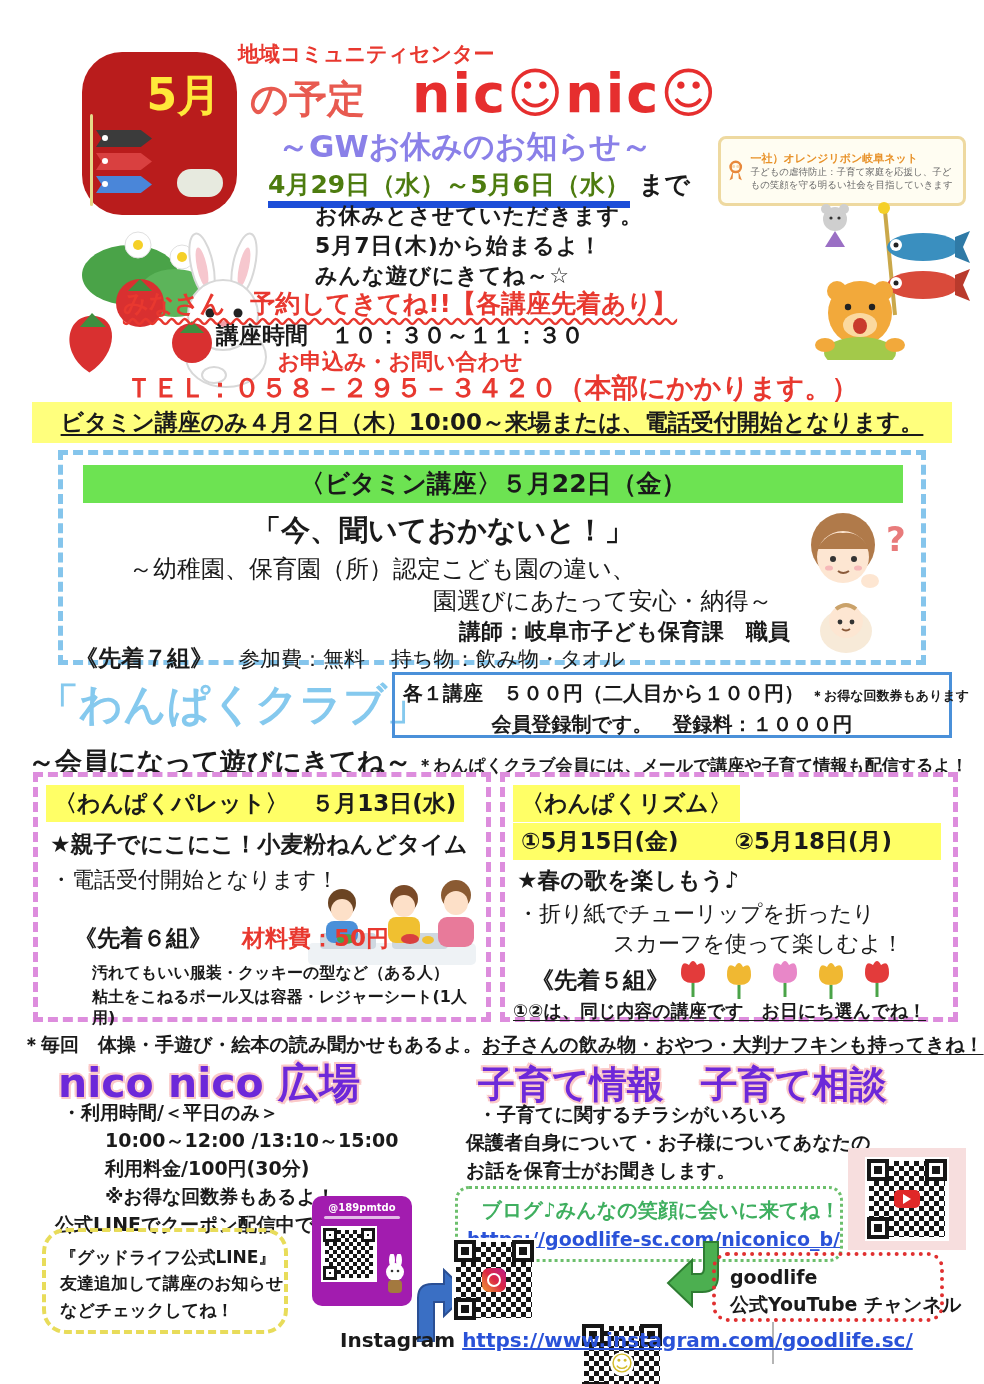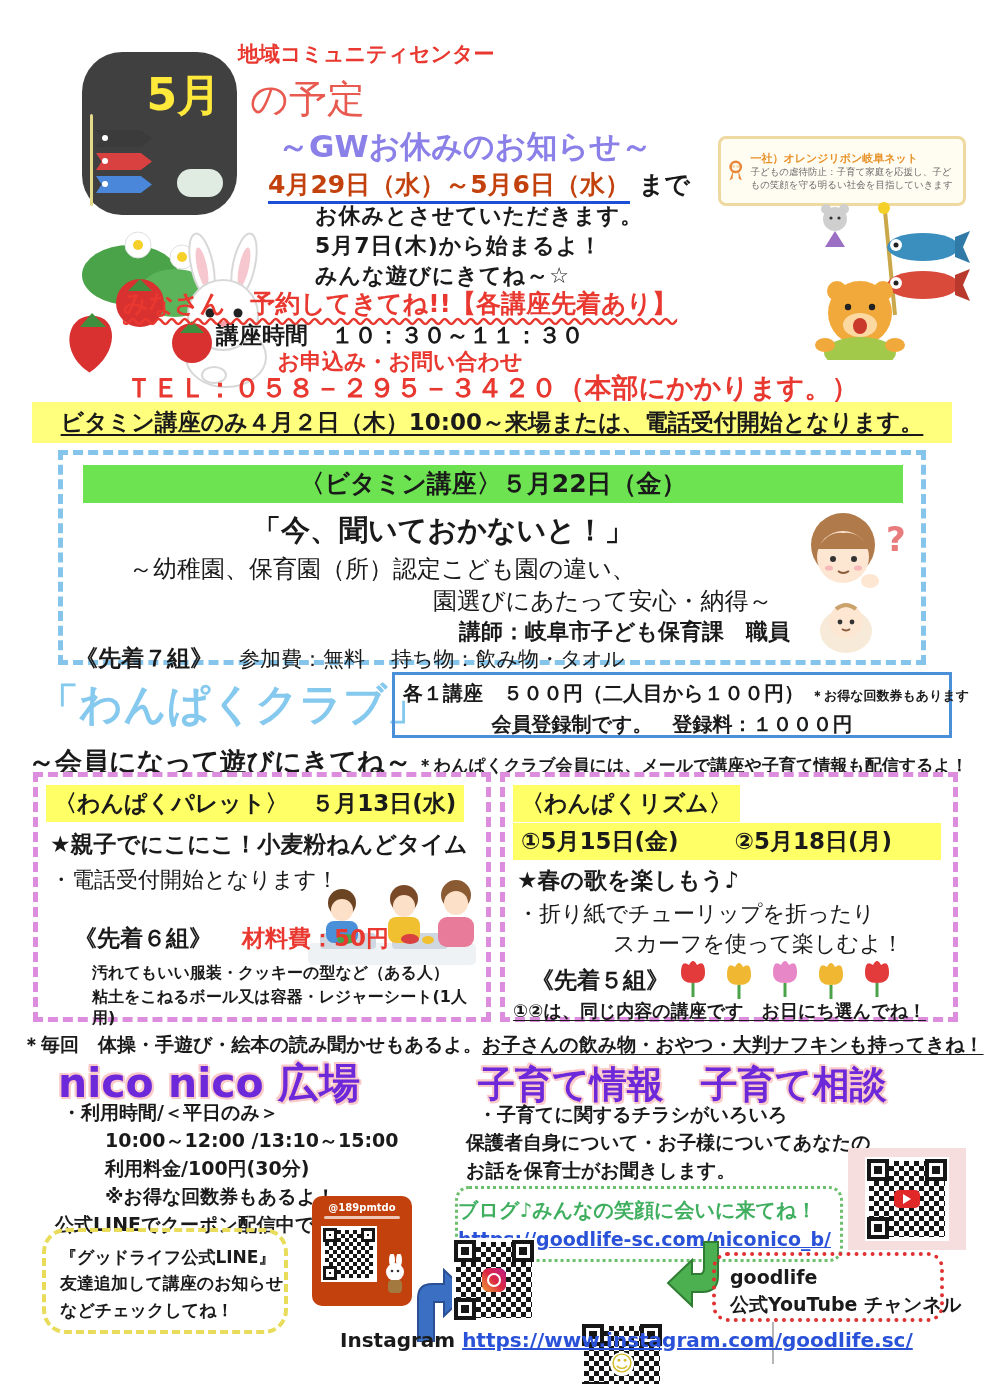--- a/index.html
+++ b/index.html
@@ -1,37 +1,37 @@
 <!DOCTYPE html>
 <html><head>
 <meta charset="utf-8">
 <style>
   html,body{margin:0;padding:0;background:#e9e9e9;}
   .page{position:relative;width:984px;height:1384px;background:#fff;overflow:hidden;
         font-family:"DejaVu Sans",sans-serif;color:#1a1a1a;}
   .abs{position:absolute;}
 
   
-  .month-badge{left:82px;top:52px;width:155px;height:163px;background:#404040;border-radius:40px;}
+  .month-badge{left:82px;top:52px;width:155px;height:163px;background:#b91c1c;border-radius:40px;}
   .month-label{position:absolute;right:16px;top:14px;color:#ffe93a;font-size:44px;font-weight:bold;}
   .koi{position:absolute;left:14px;height:17px;width:56px;
        clip-path:polygon(0 0,80% 0,100% 50%,80% 100%,0 100%,10% 50%);}
   .koi1{top:78px;background:#3b3b3b;}
   .koi2{top:101px;background:#d94040;}
   .koi3{top:124px;background:#4a86d9;}
   .koi-eye{position:absolute;left:6px;top:5px;width:6px;height:6px;border-radius:50%;background:#fff;}
   .badge-cloud{position:absolute;right:14px;bottom:18px;width:46px;height:28px;background:#e9f5ea;border-radius:14px;opacity:.95;}
   .badge-pole{position:absolute;left:8px;top:62px;width:3px;height:92px;background:#e5d98a;border-radius:2px;}
 
   .org-title{left:238px;top:40px;font-size:21px;color:#e8382f;font-weight:bold;}
-  .no-yotei{left:250px;top:74px;font-size:38px;color:#e85a50;font-weight:normal;}
+  .no-yotei{left:250px;top:74px;font-size:38px;color:#e85a50;font-weight:bold;}
   .logo{left:412px;top:62px;font-size:54px;color:#e62e2e;font-weight:bold;letter-spacing:2px;}
   .gw-title{left:278px;top:126px;font-size:31px;color:#8a80e8;font-weight:bold;}
   .closed-line{left:268px;top:168px;font-size:25px;font-weight:bold;}
-  .closed-dates{color:#c2410c;border-bottom:3px solid #1d4ed8;padding-bottom:2px;}
+  .closed-dates{color:#4d7c0f;border-bottom:7px solid #1d4ed8;padding-bottom:2px;}
   .plain-line{font-size:22px;font-weight:bold;letter-spacing:1px;}
 
   .ribbon-box{left:718px;top:136px;width:248px;height:70px;background:#fffdf2;
               border:3px solid #eed9a0;border-radius:8px;display:flex;align-items:center;padding:3px 6px;box-sizing:border-box;}
   .ribbon-title{font-size:11px;color:#e8922a;font-weight:bold;}
   .ribbon-body{font-size:9.5px;color:#6a6a6a;line-height:1.3;}
 
   
   .resv-notice{left:40px;top:287px;width:720px;font-size:25px;font-weight:bold;color:#e8382f;text-align:center;
                text-decoration:underline;text-decoration-style:wavy;text-decoration-color:#e8382f;text-underline-offset:5px;}
@@ -88,21 +88,21 @@
   .footer-note .u{text-decoration:underline;text-underline-offset:3px;}
 
   
   .sec-title{font-weight:bold;color:#6d28d9;
              text-shadow:2px 0 #fbc9c9,-2px 0 #fbc9c9,0 2px #fbc9c9,0 -2px #fbc9c9,2px 2px #fbc9c9,-2px -2px #fbc9c9;}
   .hiroba-title{left:58px;top:1056px;font-size:41px;}
   .kosodate-title{left:478px;top:1060px;font-size:37px;}
   .info-line{font-size:19px;font-weight:bold;}
   .sun{color:#f5c832;font-size:21px;}
   .blog-box{left:455px;top:1186px;width:388px;height:76px;border:3px dotted #6cbf6c;border-radius:14px;
-            box-sizing:border-box;text-align:left;padding-top:8px;}
+            box-sizing:border-box;text-align:right;padding-top:8px;}
   .blog-label{font-size:20px;font-weight:bold;color:#3faf5f;}
   .blog-url{font-size:19px;font-weight:bold;color:#2a52d8;text-decoration:underline;display:block;margin-top:4px;}
 
   
   .qr{position:relative;background:#fff;}
   .qr .mod{position:absolute;inset:4px;
            background:conic-gradient(#161616 25%,transparent 0 50%,#161616 0 75%,transparent 0);
            background-size:10px 10px;}
   .qr .eye{position:absolute;width:14px;height:14px;border:4px solid #161616;background:#fff;}
   .qr .eye::after{content:"";position:absolute;inset:3px;background:#161616;}
@@ -111,21 +111,21 @@
 
   .yt-qr-wrap{left:848px;top:1148px;width:118px;height:102px;background:#f7dede;display:flex;align-items:center;justify-content:center;}
   .yt-qr{width:84px;height:84px;}
   .yt-play{width:26px;height:18px;background:#e02828;border-radius:5px;display:flex;align-items:center;justify-content:center;}
   .yt-play::after{content:"";border-left:8px solid #fff;border-top:5px solid transparent;border-bottom:5px solid transparent;}
 
   .yellow-box{left:42px;top:1228px;width:246px;height:106px;border:4px dashed #e8dc5a;border-radius:24px;
               box-sizing:border-box;padding:12px 10px 0 14px;}
   .yellow-box div{font-size:17px;font-weight:bold;line-height:1.55;white-space:nowrap;}
 
-  .line-card{left:312px;top:1196px;width:100px;height:110px;background:#c2410c;border-radius:10px;}
+  .line-card{left:312px;top:1196px;width:100px;height:110px;background:#a21caf;border-radius:10px;}
   .line-id{position:absolute;left:0;top:6px;width:100%;text-align:center;color:#fff;font-size:10px;font-weight:bold;}
   .line-sub{position:absolute;left:12px;top:20px;width:76px;height:3px;background:rgba(255,255,255,.7);border-radius:2px;}
   .line-qr{position:absolute;left:9px;top:30px;width:56px;height:56px;}
   .line-qr .mod{background-size:8px 8px;}
   .line-qr .eye{width:8px;height:8px;border-width:3px;}
   .line-rabbit{position:absolute;right:5px;bottom:10px;}
 
   .ig-qr{left:452px;top:1238px;width:84px;height:84px;}
   .ig-tile{width:24px;height:24px;border-radius:7px;background:linear-gradient(45deg,#f09433,#e6683c,#dc2743,#cc2366,#bc1888);
            display:flex;align-items:center;justify-content:center;}
@@ -156,20 +156,21 @@
         <span class="koi-eye"></span>
       </div>
     <div class="koi koi3">
         <span class="koi-eye"></span>
       </div>
     <div class="badge-cloud"></div>
   </div>
 
   <div class="abs org-title">地域コミュニティセンター</div>
   <div class="abs no-yotei">の予定</div>
+  <div class="abs logo">nic☺nic☺</div>
   <div class="abs gw-title">～GWお休みのお知らせ～</div>
 
   <div class="abs closed-line">
     <span class="closed-dates">4月29日（水）～5月6日（水）</span>
     <span>まで</span>
   </div>
   <div class="abs plain-line" style="left:315px;top:201px;">お休みとさせていただきます。</div>
   <div class="abs plain-line" style="left:315px;top:231px;">5月7日(木)から始まるよ！</div>
   <div class="abs plain-line" style="left:315px;top:261px;">みんな遊びにきてね～☆</div>
 

